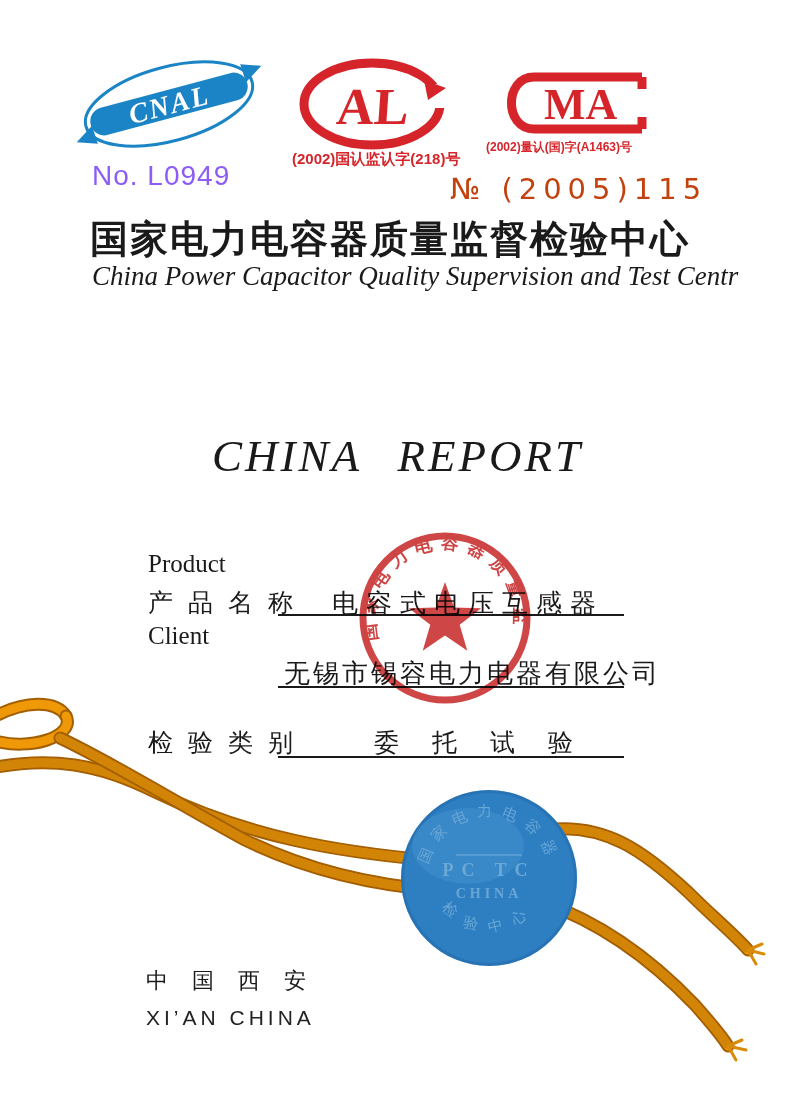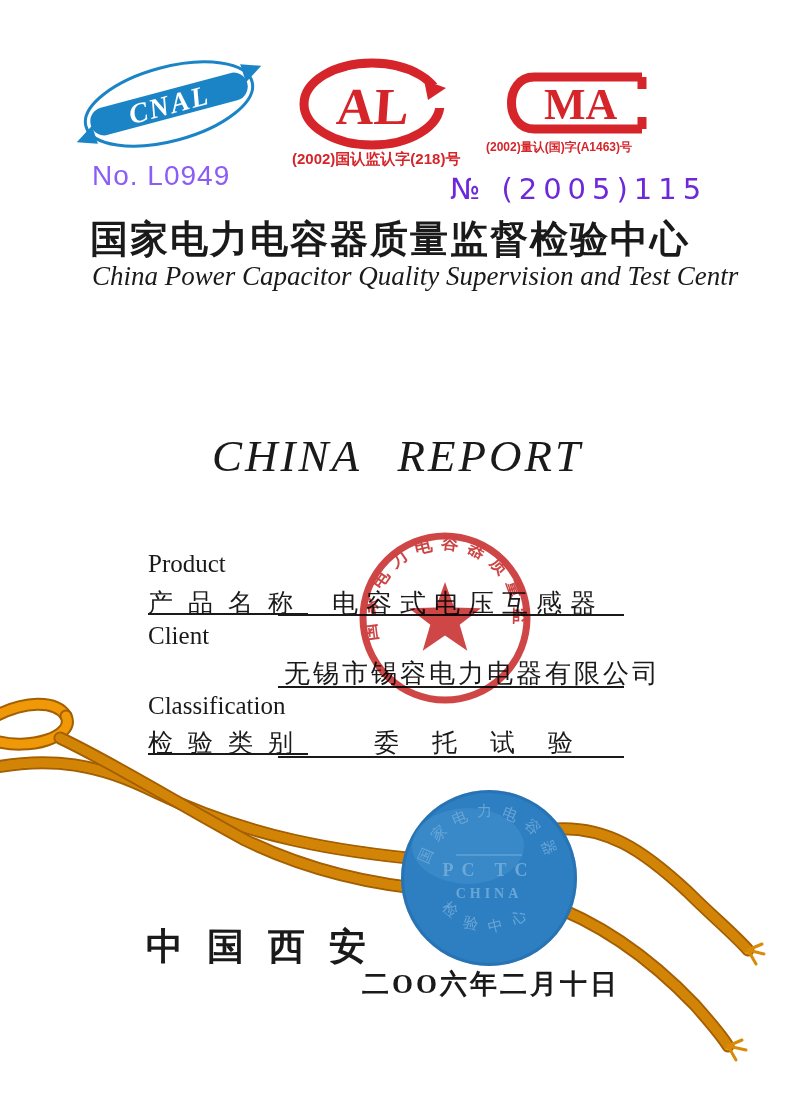--- a/index.html
+++ b/index.html
@@ -10,48 +10,48 @@
   }
   .abs{position:absolute;}
   
   .cnal-no{left:92px;top:160px;font-family:"Liberation Sans",sans-serif;
     font-size:28px;color:#8b5cf6;letter-spacing:1px;}
   .red-caption{font-family:"Liberation Sans",sans-serif;font-weight:bold;
     color:#d5252a;white-space:nowrap;}
   .cal-caption{left:292px;top:150px;font-size:15px;}
   .cma-caption{left:486px;top:139px;font-size:12px;}
   .report-no{left:450px;top:172px;font-family:"DejaVu Sans",sans-serif;
-    font-size:29px;letter-spacing:6px;color:#6d28d9;}
+    font-size:29px;letter-spacing:6px;color:#c2410c;}
   
   .org-cn{left:90px;top:214px;width:616px;font-size:38px;font-weight:bold;
     letter-spacing:2px;white-space:nowrap;}
   .org-en{left:92px;top:261px;width:612px;font-size:27px;font-style:italic;
     white-space:nowrap;}
   .title-cn{left:158px;top:316px;font-size:88px;font-weight:900;
     letter-spacing:36px;white-space:nowrap;line-height:1.05;}
   .title-en{left:212px;top:430px;font-size:45px;font-style:italic;
     letter-spacing:3px;word-spacing:22px;white-space:nowrap;}
   
   .lbl-en{left:148px;font-size:25px;}
-  .lbl-cn{left:148px;font-size:25px;letter-spacing:15px;white-space:nowrap;text-decoration:underline;}
+  .lbl-cn{left:148px;font-size:25px;letter-spacing:15px;white-space:nowrap;}
   .fval{white-space:nowrap;}
   .underline{left:278px;width:346px;height:0;border-bottom:2px solid #1a1a1a;}
   .r1{top:550px;text-align:center;} .r2{top:586px;} .u2{top:614px;}
   .r3{top:622px;text-align:center;} .r4{top:656px;} .u4{top:686px;}
   .r5{top:692px;} .r6{top:726px;} .u6{top:756px;}
   .model{left:338px;top:551px;font-size:26px;letter-spacing:2px;}
   .v-product{left:332px;top:586px;font-size:26px;letter-spacing:8px;}
   .v-client{left:284px;top:656px;font-size:26px;letter-spacing:3px;}
   .v-class{left:374px;top:726px;font-size:25px;letter-spacing:33px;}
   
   .cords{left:0;top:0;z-index:4;pointer-events:none;}
   .seal{left:398px;top:788px;z-index:5;}
   .stamp{left:352px;top:525px;z-index:6;mix-blend-mode:multiply;opacity:.92;}
   
-  .place-cn{left:146px;top:922px;font-size:37px;font-weight:bold;
+  .place-cn{left:146px;top:966px;font-size:22px;font-weight:normal;
     letter-spacing:24px;white-space:nowrap;}
   .date-cn{left:362px;top:966px;font-size:27px;font-weight:bold;
     letter-spacing:3px;white-space:nowrap;}
   .place-en{left:146px;top:1006px;font-family:"Liberation Sans",sans-serif;
     font-size:21px;letter-spacing:4px;white-space:nowrap;color:#222;}
   svg text{font-family:"Liberation Serif",serif;}
 </style>
 </head>
 <body>
 
@@ -91,21 +91,20 @@
 
   <div class="abs lbl-en r1">Product</div>
   <div class="abs lbl-cn r2">产品名称</div>
   <div class="abs fval v-product">电容式电压互感器</div>
   <div class="abs underline u2"></div>
 
   <div class="abs lbl-en r3">Client</div>
   <div class="abs fval v-client">无锡市锡容电力电器有限公司</div>
   <div class="abs underline u4"></div>
 
-  <div class="abs lbl-en r5">Classification</div>
   <div class="abs fval v-class">委托试验</div>
   <div class="abs lbl-cn r6">检验类别</div>
   <div class="abs underline u6"></div>
 
   <svg class="abs cords" width="790" height="1097" viewBox="0 0 790 1097">
     <g fill="none" stroke-linecap="round">
       <g>
         <path d="M-8,718 C24,700 56,700 66,716" stroke="#a35f02" stroke-width="13"></path>
         <path d="M-8,718 C24,700 56,700 66,716" stroke="#ef9909" stroke-width="9"></path>
         <path d="M66,716 C76,736 30,752 -8,740" stroke="#a35f02" stroke-width="13"></path>
@@ -156,15 +155,15 @@
     <polygon fill="#cb3636" points="93,57 102.1,82.5 129.1,83.3 107.7,99.8 115.3,125.7 93,110.5 70.7,125.7 78.3,99.8 56.9,83.3 83.9,82.5"></polygon>
     <defs>
       <path id="stampArc" d="M27,117 A70,70 0 1 1 159,117"></path>
     </defs>
     <text font-size="17.5" font-weight="bold" fill="#c93434" letter-spacing="8">
       <textPath href="#stampArc" startOffset="2">国家电力电容器质量监督检验中心</textPath>
     </text>
   </svg>
 
   <div class="abs place-cn">中国西安</div>
-  <div class="abs date-cn">二OO六年二月十日</div>
+  <div class="abs place-en">XI’AN CHINA</div>
 
 </div>
 
 </body></html>

